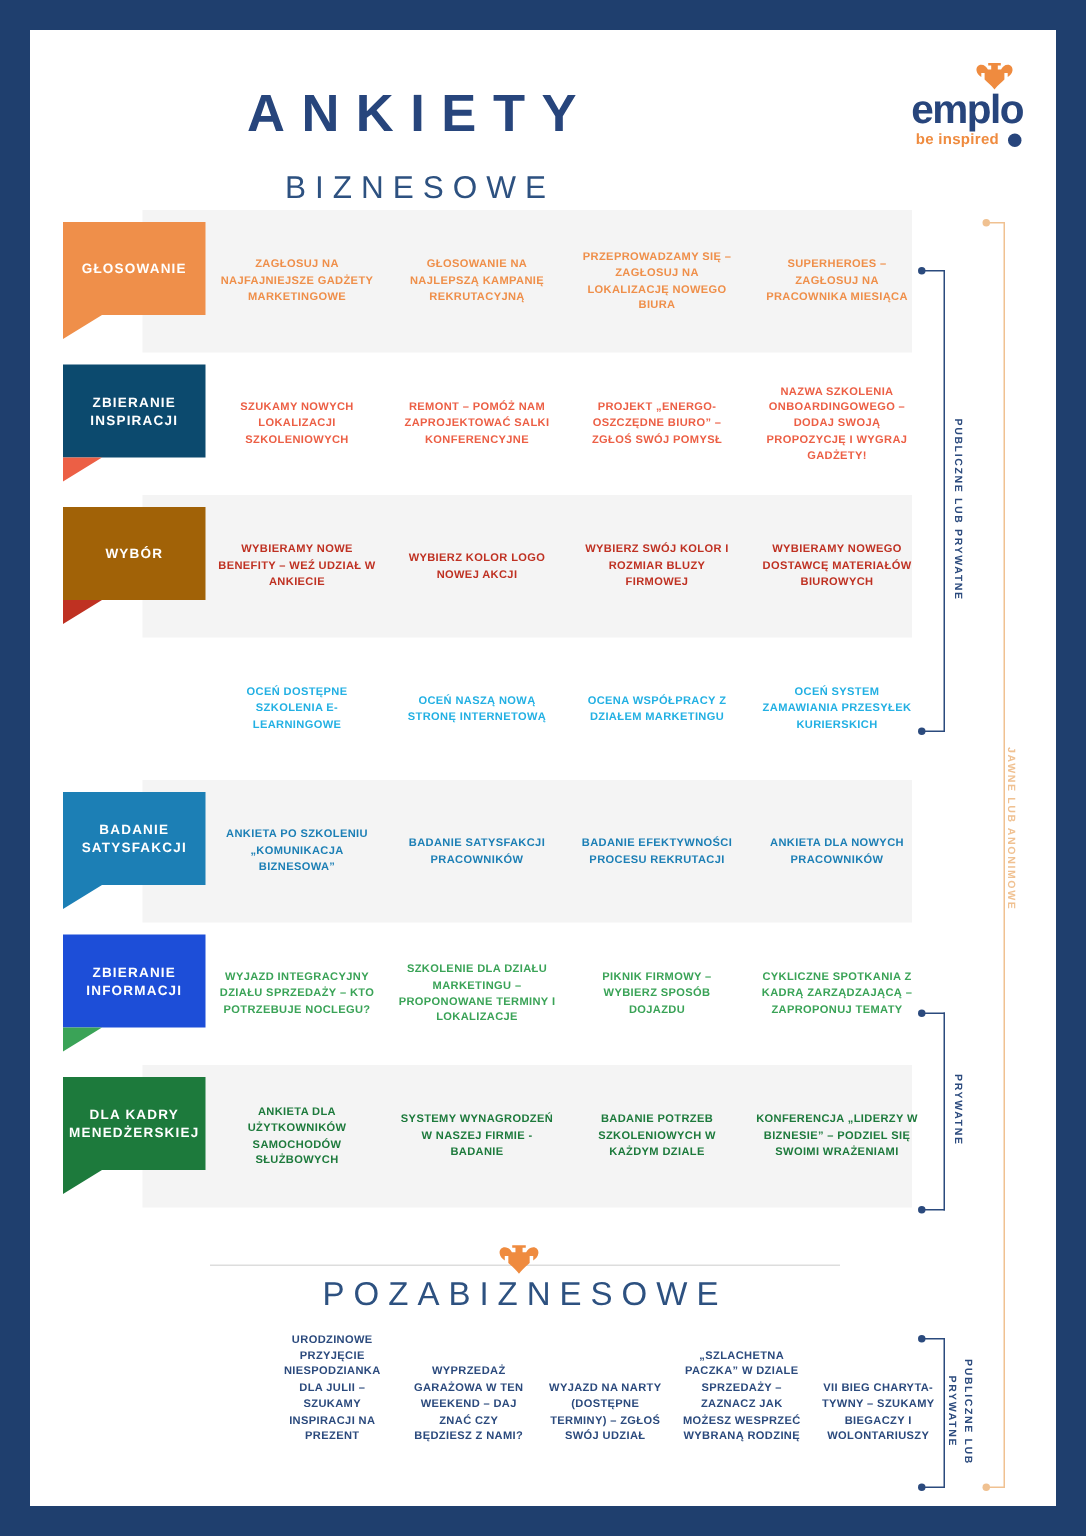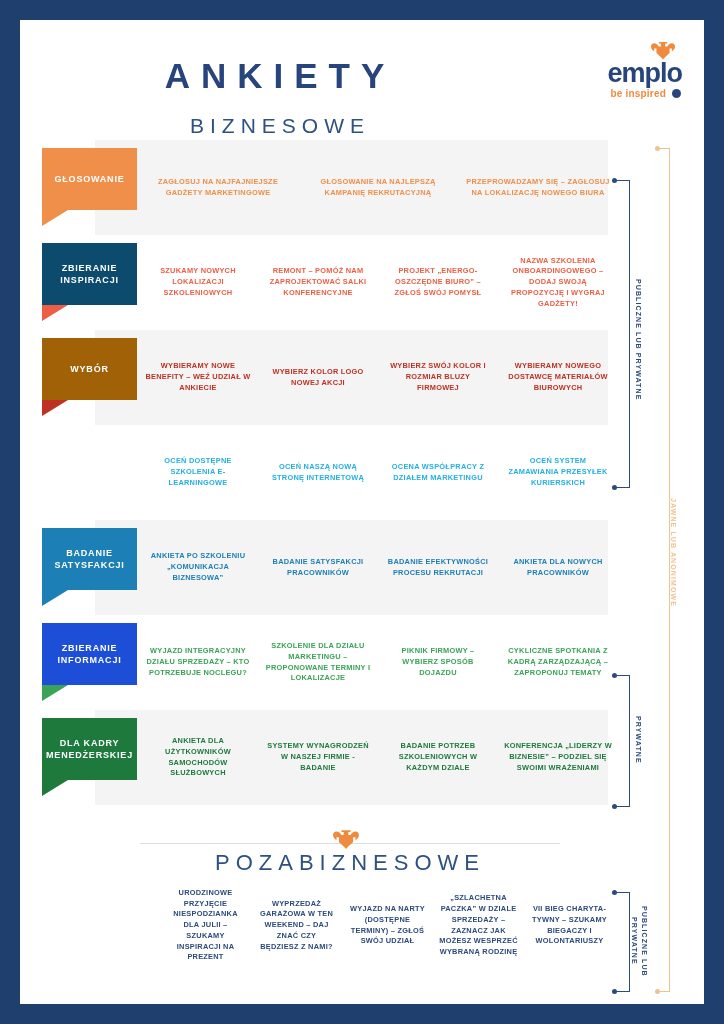--- a/index.html
+++ b/index.html
@@ -140,22 +140,22 @@
   }
   .divider-mark{
     position:absolute;top:4px;left:312px;width:28px;height:24px;
   }
   .pozab-title{
     position:absolute;top:30px;left:0;width:660px;
     text-align:center;
     font-size:22px;letter-spacing:6px;color:#2d5180;
   }
   .bottom-cols{
-    position:absolute;top:68px;left:140px;width:455px;
-    display:flex;align-items:center;
+    position:absolute;top:68px;left:156px;width:455px;
+    display:flex;align-items:flex-end;
   }
   .bottom-cols .cell{color:#2b4a7d;font-size:7.4px;}
 </style>
 </head>
 <body>
 
 <div class="poster">
 
   <div class="header">
     <div class="main-title">ANKIETY</div>
@@ -177,20 +177,21 @@
       <div class="row">
         <div class="stripe"></div>
         <div class="tab" style="background: rgb(239, 143, 74); color: rgb(239, 143, 74);">
           <span style="color: rgb(255, 255, 255);">GŁOSOWANIE</span>
           <span class="tail"></span>
         </div>
         <div class="cols">
           <div class="cell" style="color: rgb(239, 143, 74);">ZAGŁOSUJ NA NAJFAJNIEJSZE GADŻETY MARKETINGOWE</div>
           <div class="cell" style="color: rgb(239, 143, 74);">GŁOSOWANIE NA NAJLEPSZĄ KAMPANIĘ REKRUTACYJNĄ</div>
           <div class="cell" style="color: rgb(239, 143, 74);">PRZEPROWADZAMY SIĘ – ZAGŁOSUJ NA LOKALIZACJĘ NOWEGO BIURA</div>
+          <div class="cell" style="color: rgb(239, 143, 74);">SUPERHEROES – ZAGŁOSUJ NA PRACOWNIKA MIESIĄCA</div>
         </div>
       </div>
       <div class="row nostripe">
         <div class="stripe"></div>
         <div class="tab" style="background: #0c4a6e; color: rgb(236, 95, 69);">
           <span style="color: rgb(255, 255, 255);">ZBIERANIE INSPIRACJI</span>
           <span class="tail"></span>
         </div>
         <div class="cols">
           <div class="cell" style="color: rgb(236, 95, 69);">SZUKAMY NOWYCH LOKALIZACJI SZKOLENIOWYCH</div>

